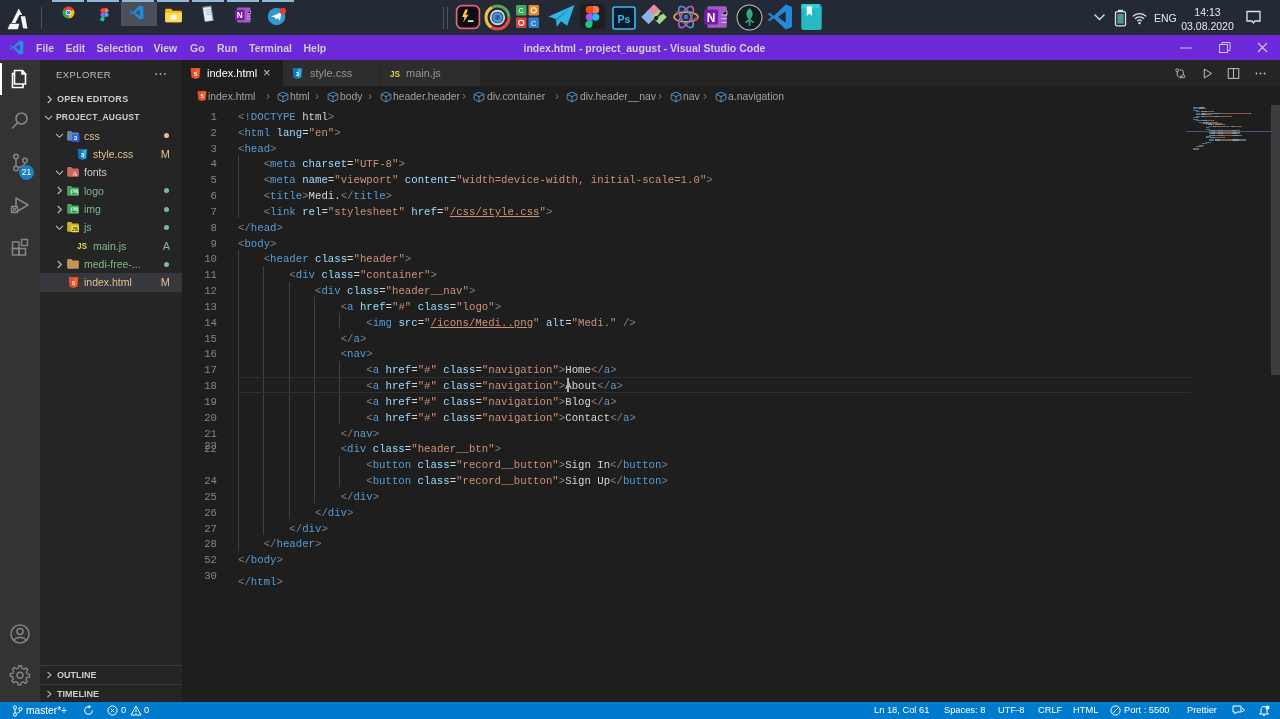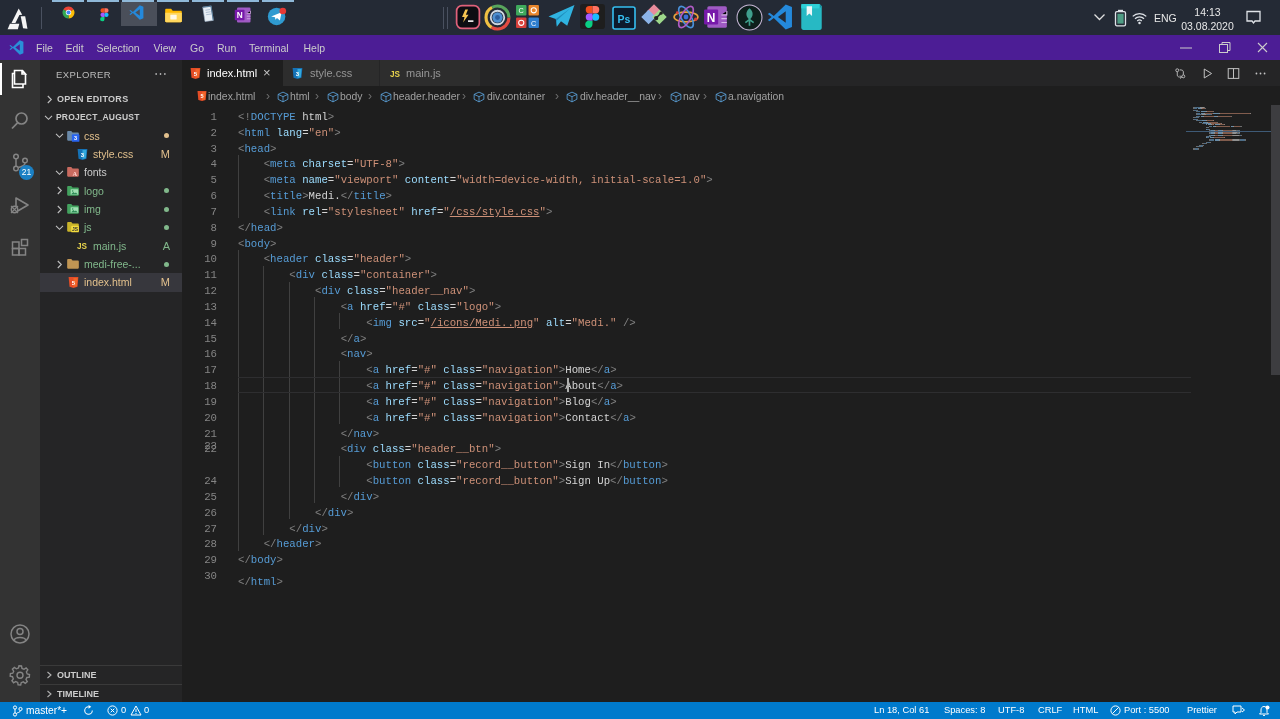--- a/index.html
+++ b/index.html
@@ -9,21 +9,21 @@
 svg { display:block; }
 
 
 #taskbar { left:0; top:0; width:1280px; height:35px; background:#242a35; }
 .tkind { position:absolute; top:0; height:2px; width:32px; background:#8fb8d8; }
 .tksep { position:absolute; top:7px; height:22px; width:1px; background:#4a5160; }
 .tkicon { position:absolute; top:6px; }
 .tray { position:absolute; color:#e8e8e8; font-size:11px; }
 
 
-#titlebar { left:0; top:35px; width:1280px; height:25px; background:#4c1d95; color:#cccccc; font-size:10.5px; }
+#titlebar { left:0; top:35px; width:1280px; height:25px; background:#6d28d9; color:#cccccc; font-size:10.5px;font-weight:bold; }
 .menu { position:absolute; top:7px; }
 #wtitle { position:absolute; top:7px; left:0; width:1280px; text-align:center; font-size:10.5px; color:#cfcfcf; }
 
 
 #actbar { left:0; top:60px; width:40px; height:642px; background:#333333; }
 .actic { position:absolute; left:8px; }
 
 
 #sidebar { left:40px; top:60px; width:142px; height:642px; background:#252526; color:#cccccc; }
 .sbhead { position:absolute; font-size:9.5px; color:#bbbbbb; letter-spacing:0.4px; }
@@ -216,20 +216,21 @@
     <path d="M96 12 L72 2 L26 46 L10 34 L3 38 L18 50 L3 62 L10 66 L26 54 L72 98 L96 88 Z M72 28 L72 72 L42 50 Z" fill="#2a8fd8"></path>
   </svg>
   <span class="menu" style="left:36px">File</span>
   <span class="menu" style="left:65.5px">Edit</span>
   <span class="menu" style="left:96.5px">Selection</span>
   <span class="menu" style="left:153.5px">View</span>
   <span class="menu" style="left:190px">Go</span>
   <span class="menu" style="left:217px">Run</span>
   <span class="menu" style="left:249px">Terminal</span>
   <span class="menu" style="left:303.5px">Help</span>
+  <div id="wtitle" style="text-indent:9px">index.html - project_august - Visual Studio Code</div>
   <svg class="abs" style="left:1178px;top:8px" width="16" height="10" viewBox="0 0 16 10">
       <line x1="2" y1="5" x2="14" y2="5" stroke="#cccccc" stroke-width="1"></line>
     </svg>
   <svg class="abs" style="left:1217px;top:5px" width="15" height="15" viewBox="0 0 15 15">
       <rect x="2.5" y="4.5" width="8" height="8" fill="none" stroke="#cccccc"></rect>
       <path d="M5 4.5 L5 2.5 L13 2.5 L13 10.5 L11 10.5" fill="none" stroke="#cccccc"></path>
     </svg>
   <svg class="abs" style="left:1255px;top:5px" width="15" height="15" viewBox="0 0 15 15">
       <path d="M3 3 L12 12 M12 3 L3 12" stroke="#cccccc" stroke-width="1.1"></path>
     </svg>
@@ -526,21 +527,21 @@
 <div class="lnum" style="top:471.5px">24</div>
 <div class="cl" style="top:471.5px"><span class="w">                    </span><span class="p">&lt;</span><span class="t">button</span><span class="w"> </span><span class="a">class</span><span class="w">=</span><span class="s">"</span><span class="s">record__button</span><span class="s">"</span><span class="p">&gt;</span><span class="w">Sign Up</span><span class="p">&lt;/</span><span class="t">button</span><span class="p">&gt;</span></div>
 <div class="lnum" style="top:487.3px">25</div>
 <div class="cl" style="top:487.3px"><span class="w">                </span><span class="p">&lt;/</span><span class="t">div</span><span class="p">&gt;</span></div>
 <div class="lnum" style="top:503.1px">26</div>
 <div class="cl" style="top:503.1px"><span class="w">            </span><span class="p">&lt;/</span><span class="t">div</span><span class="p">&gt;</span></div>
 <div class="lnum" style="top:519.0px">27</div>
 <div class="cl" style="top:519.0px"><span class="w">        </span><span class="p">&lt;/</span><span class="t">div</span><span class="p">&gt;</span></div>
 <div class="lnum" style="top:534.8px">28</div>
 <div class="cl" style="top:534.8px"><span class="w">    </span><span class="p">&lt;/</span><span class="t">header</span><span class="p">&gt;</span></div>
-<div class="lnum" style="top:550.6px">29</div>
+<div class="lnum" style="top:550.6px">52</div>
 <div class="cl" style="top:550.6px"><span class="p">&lt;/</span><span class="t">body</span><span class="p">&gt;</span></div>
 <div class="lnum" style="top:566.5px">30</div>
 <div class="cl" style="top:572px"><span class="p">&lt;/</span><span class="t">html</span><span class="p">&gt;</span></div>
 <div id="cursor" class="abs" style="left:567px;top:377.6px"></div>
 <div id="minimap">
 <i style="left:1193.00px;top:107.00px;width:1.57px;background:#8a8a8a"></i>
     <i style="left:1194.57px;top:107.00px;width:5.51px;background:#5f8cb0"></i>
     <i style="left:1200.08px;top:107.00px;width:3.94px;background:#bdbdbd"></i>
     <i style="left:1204.02px;top:107.00px;width:0.80px;background:#8a8a8a"></i>
 <i style="left:1193.00px;top:108.45px;width:0.80px;background:#8a8a8a"></i>

